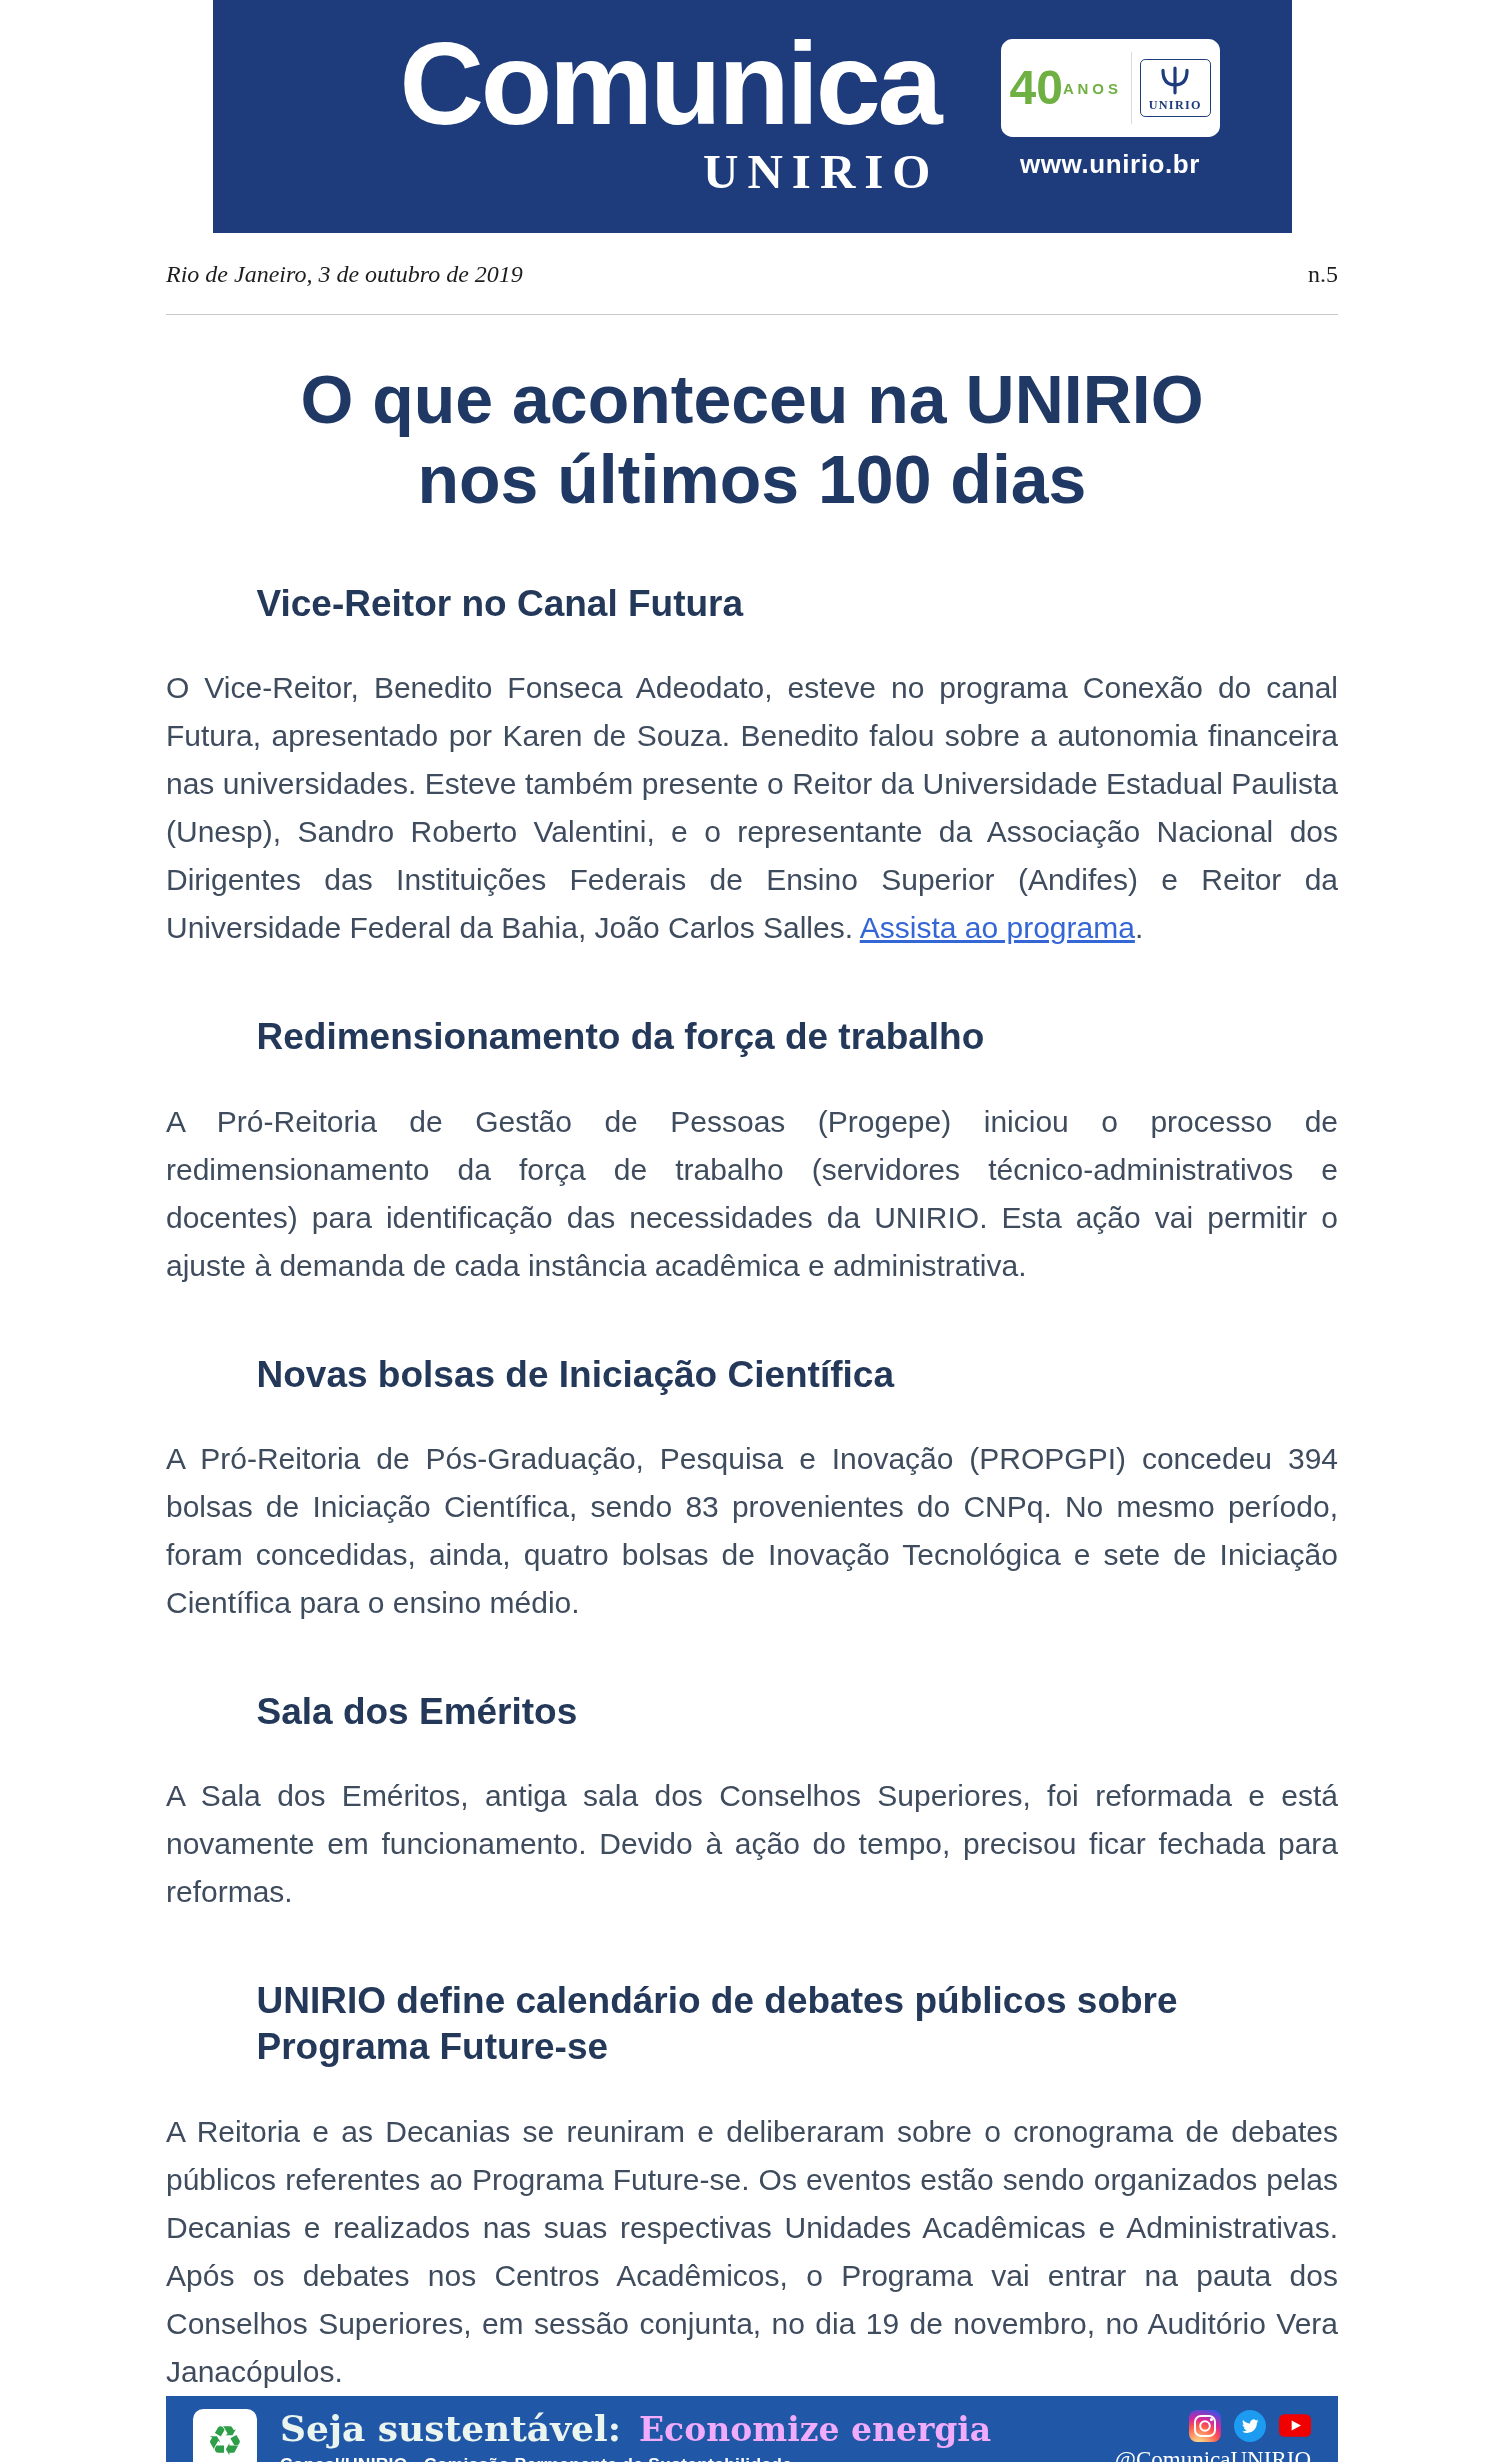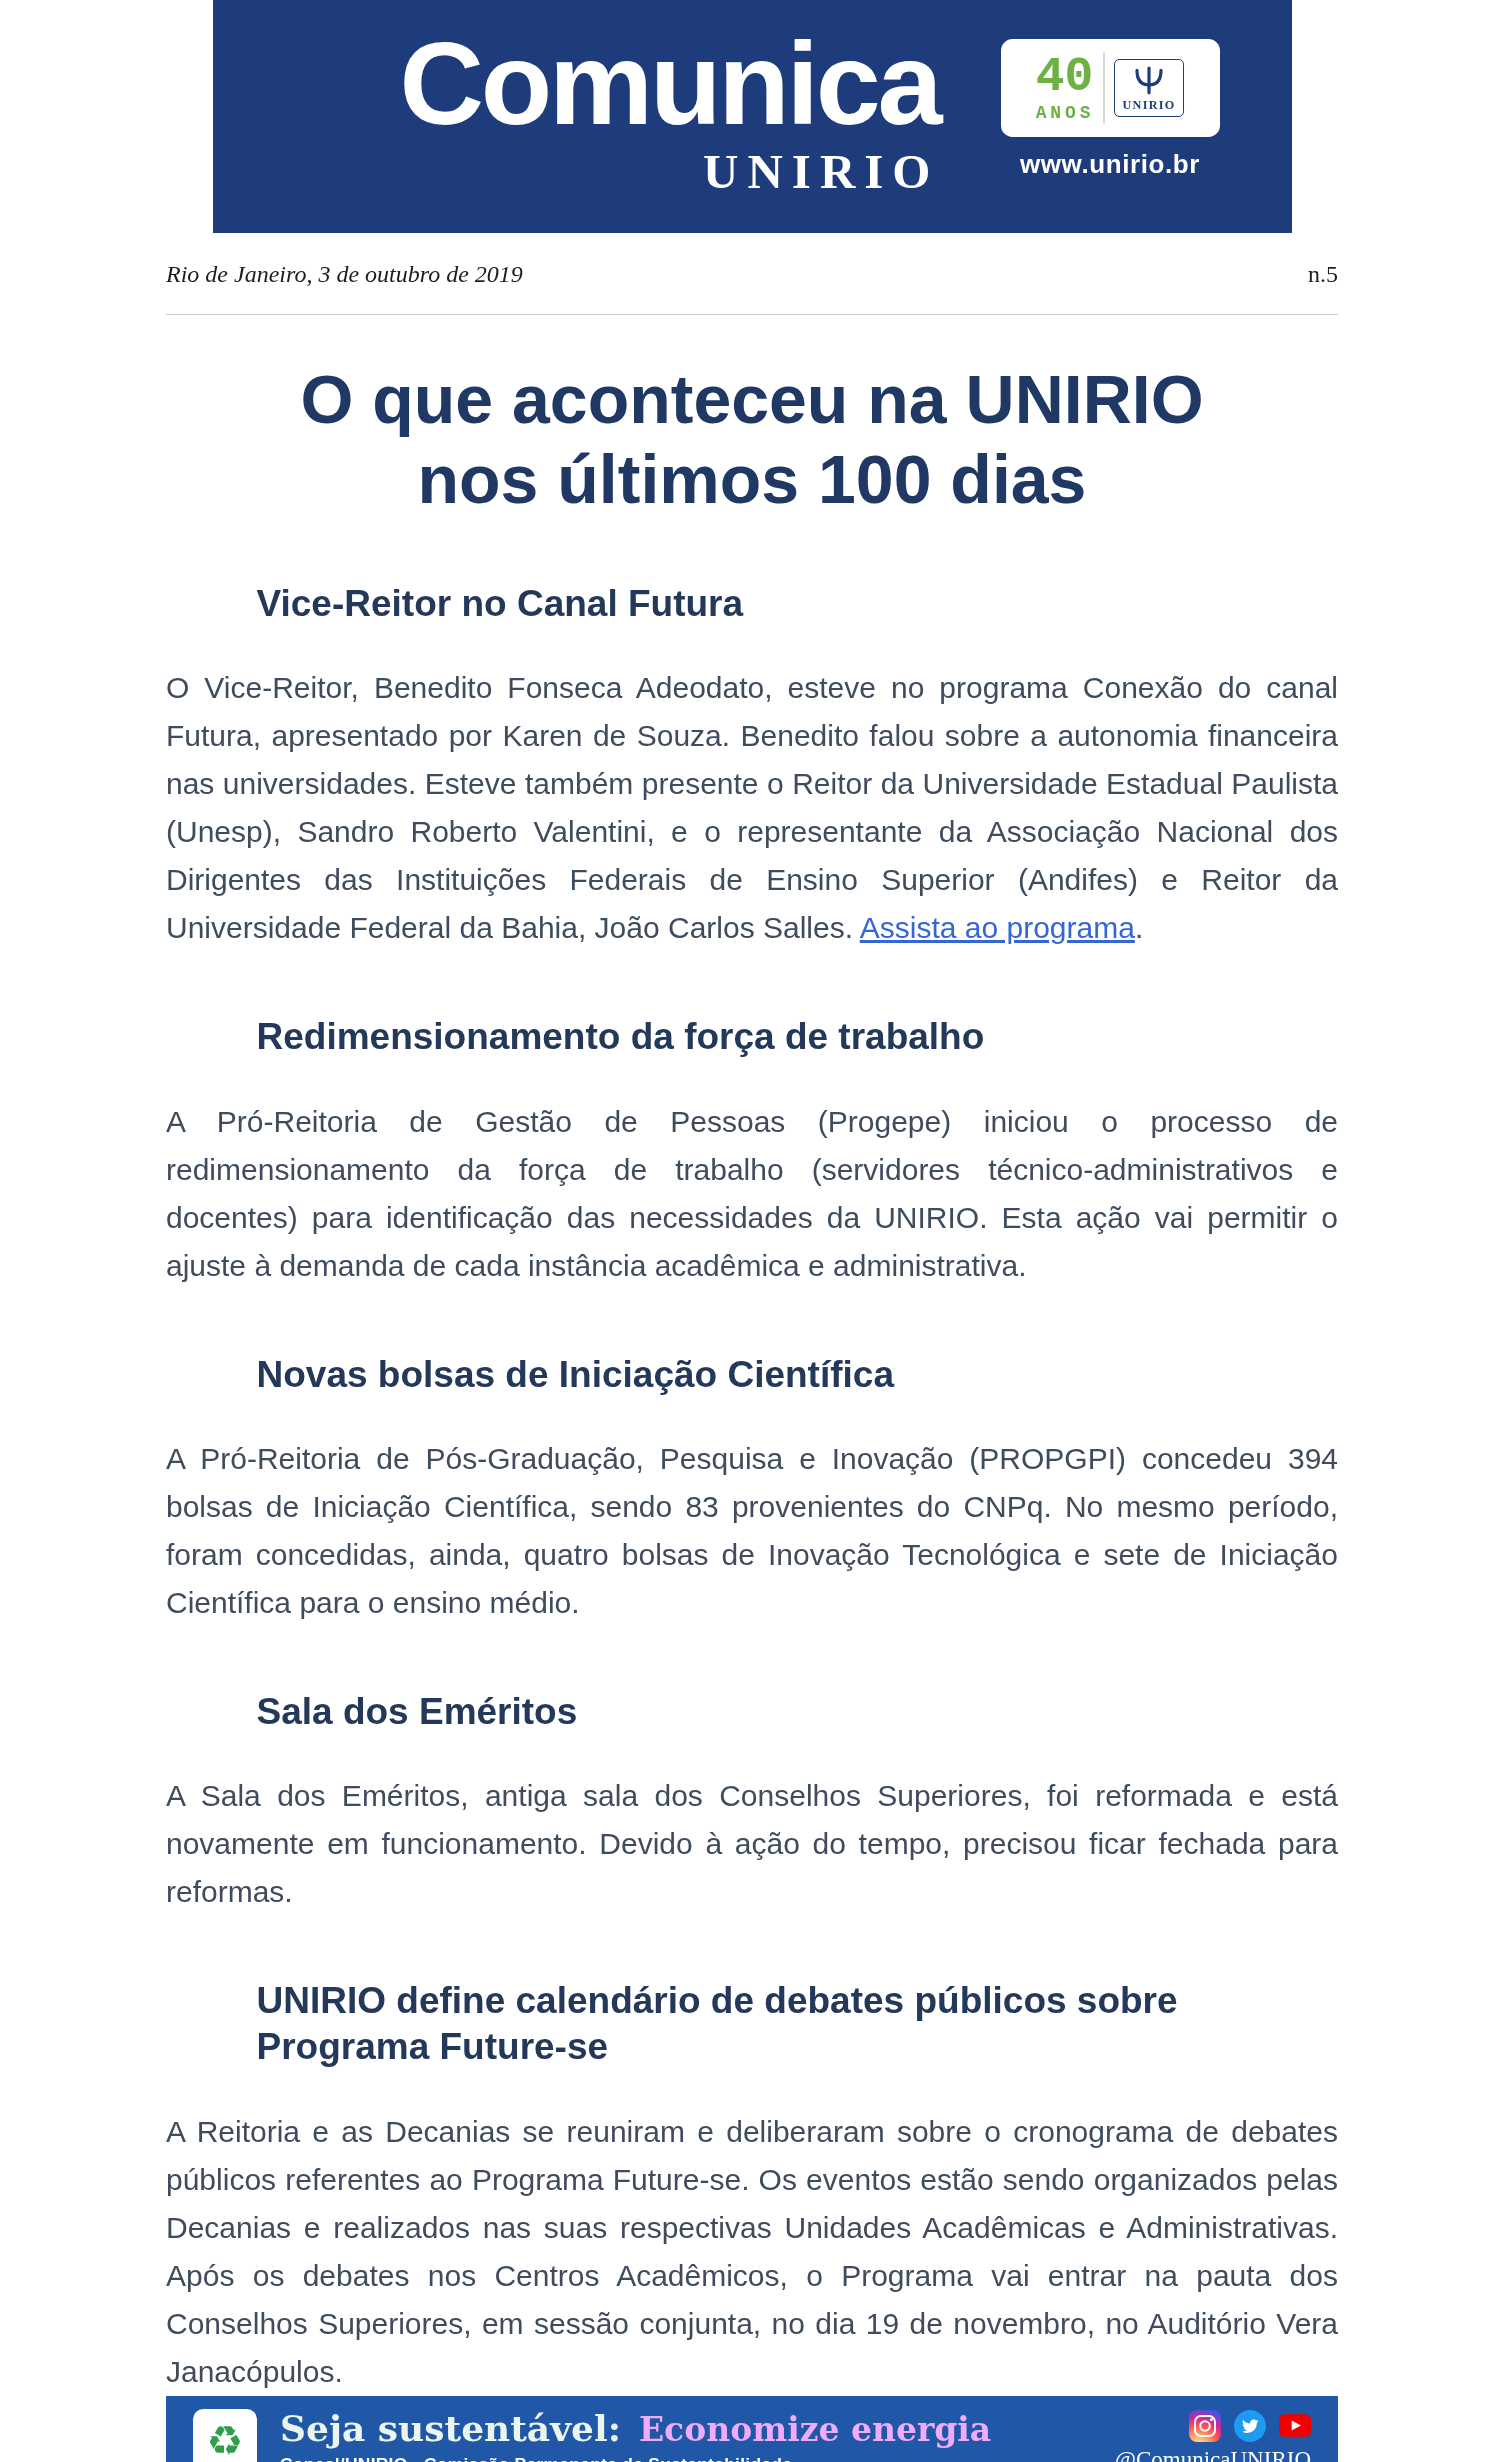--- a/index.html
+++ b/index.html
@@ -30,23 +30,23 @@
     text-align: right; color: #ffffff;
     font-family: "Liberation Serif", serif;
     font-size: 49px; letter-spacing: 9px; margin-top: 1.3px; font-weight: bold;
   }
   .logo-block { position: absolute; right: 72px; top: 39px; width: 219px; text-align: center; }
   .logo-box {
     background: #ffffff; border-radius: 11.6px; height: 98px;
     display: flex; align-items: center; justify-content: center;
     gap: 9px; padding: 0 9px;
   }
-  .anos-logo { display: flex; flex-direction: column; align-items: flex-start; font-family: Liberation Mono, monospace; }
+  .anos-logo { display: flex; flex-direction: row; align-items: center; }
   .anos-num { color: #6fb043; font-size: 48px; font-weight: bold; line-height: 1; }
-  .anos-lab { color: #6fb043; font-size: 18px; font-weight: bold; letter-spacing: 3.9px; margin-top: 1.3px; }
+  .anos-lab { color: #6fb043; font-size: 15px; font-weight: bold; letter-spacing: 3.9px; margin-top: 1.3px; }
   .logo-divider { width: 1.3px; height: 72px; background: #d9d9d9; }
   .emblema {
     display: flex; flex-direction: column; align-items: center;
     border: 1.3px solid #1e3c7b; border-radius: 5.2px; padding: 3.9px 7.7px 2.6px;
   }
   .emblema-label {
     color: #1e3c7b; font-size: 12.2px; font-weight: bold; letter-spacing: 1.3px;
     font-family: "Liberation Serif", serif;
   }
   .website { color: #ffffff; font-weight: bold; font-size: 26px; margin-top: 11.6px; letter-spacing: 0.6px; cursor: pointer; }

